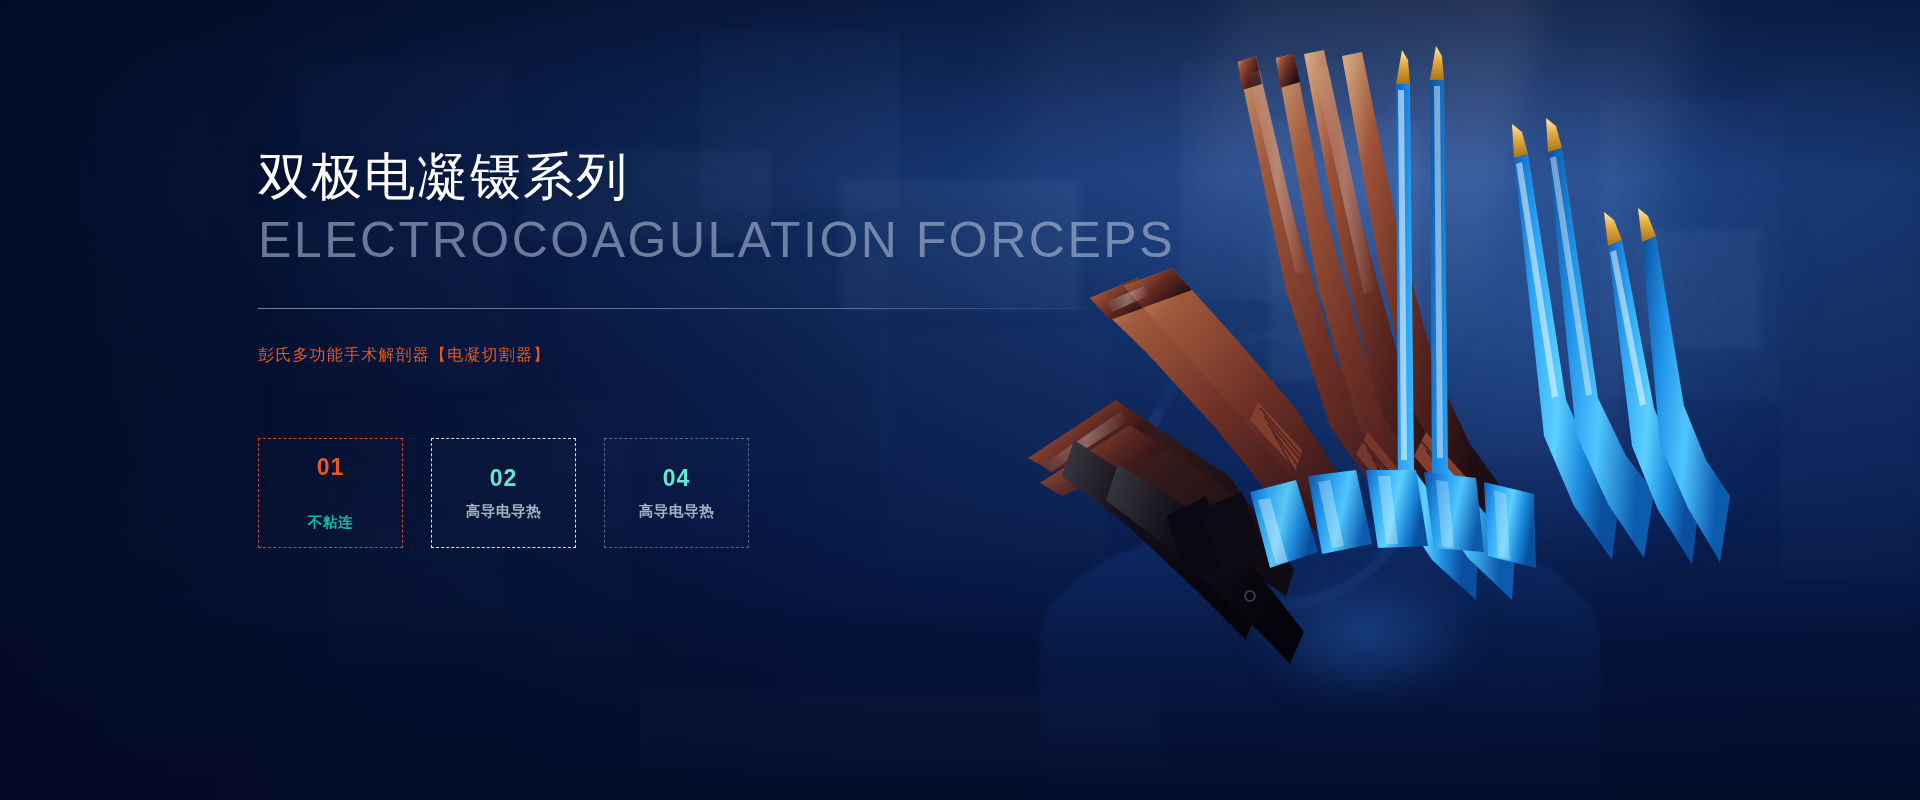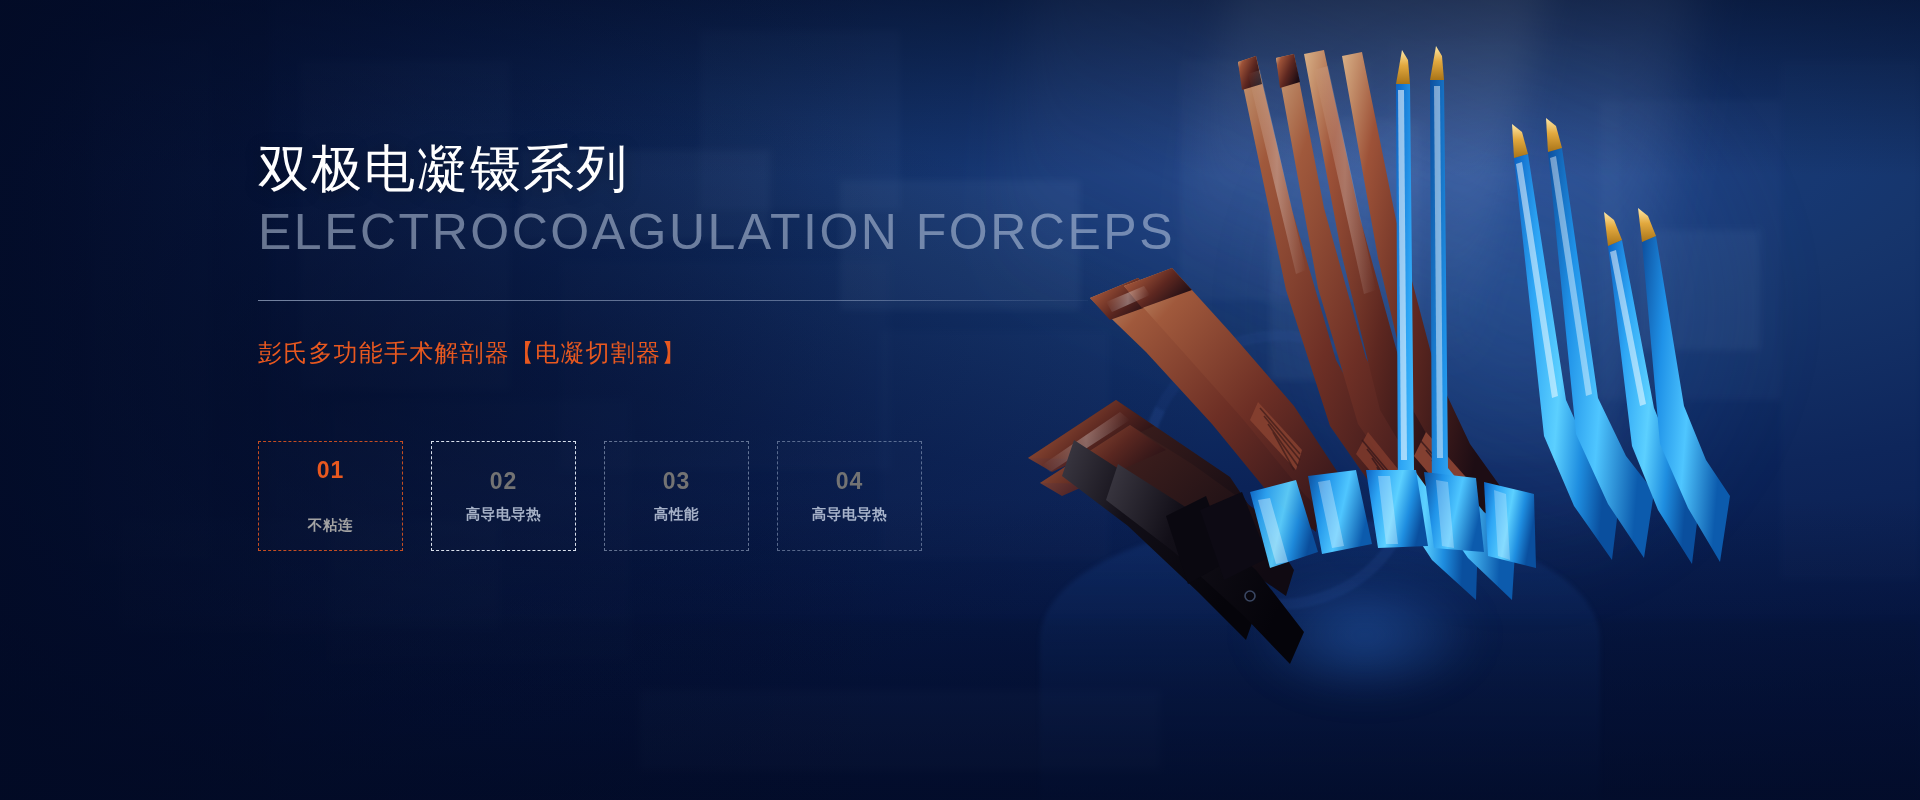--- a/index.html
+++ b/index.html
@@ -57,50 +57,50 @@
     transform:rotate(-18deg); filter:blur(1.2px);
   }
   .bg-plate {
     position:absolute; left:1040px; top:520px; width:560px; height:300px;
     background:linear-gradient(180deg, rgba(30,78,160,.30), rgba(12,38,96,.10));
     border-top-left-radius:260px 120px; border-top-right-radius:260px 120px;
     filter:blur(2px);
   }
 
   
-  .content { position:absolute; left:258px; top:140px; width:860px; }
+  .content { position:absolute; left:258px; top:148px; width:860px; }
 
   .title-cn {
     font-size:51px; line-height:1.12; color:#ffffff; letter-spacing:2px;
     font-weight:400; text-shadow:0 2px 16px rgba(0,0,0,.35);
   }
   .title-en {
     margin-top:8px; font-size:50px; line-height:1.1; letter-spacing:2.5px;
     color:rgba(198,210,232,.52); font-weight:300; white-space:nowrap;
   }
   .divider {
     margin-top:40px; width:830px; height:1px;
     background:linear-gradient(90deg, rgba(182,198,226,.62) 0%, rgba(182,198,226,.42) 72%, rgba(182,198,226,.05) 100%);
   }
   .tagline {
-    margin-top:36px; font-size:24px; letter-spacing:1.2px; color:#e8581f; font-weight:400;
+    margin-top:36px; font-size:16px; letter-spacing:1.2px; color:#e8581f; font-weight:400;
   }
 
   
   .features { margin-top:72px; display:flex; gap:28px; }
   .feat {
     width:145px; height:110px; border:1px dashed rgba(205,216,236,.62);
     display:flex; flex-direction:column; align-items:center; justify-content:center; gap:14px;
     background:rgba(255,255,255,.012);
   }
-  .feat .num { font-size:23px; font-weight:700; color:#737373; letter-spacing:1px; line-height:1; }
+  .feat .num { font-size:23px; font-weight:700; color:#5eead4; letter-spacing:1px; line-height:1; }
   .feat .lbl { font-size:14.5px; color:rgba(206,216,234,.80); letter-spacing:.6px; line-height:1;font-weight:bold; }
   .feat.active { border-color:rgba(232,88,31,.85);gap:36px; }
   .feat.active .num { color:#e8581f; }
-  .feat.active .lbl { color:#a3a3a3; font-weight:700; }
+  .feat.active .lbl { color:#14b8a6; font-weight:700; }
   .feat.b02 { border-color:rgba(235,242,252,.92); }
   .feat.b03 { border-color:rgba(175,190,215,.55); }
   .feat.b04 { border-color:rgba(165,182,210,.50); }
 
   
   .art { position:absolute; left:1080px; top:40px; width:600px; height:660px; }
   .fx { position:absolute; left:0; top:0; width:600px; height:660px; overflow:visible; }
 
   .base-glow {
     position:absolute; left:120px; top:520px; width:330px; height:150px;
@@ -318,24 +318,20 @@
       <div class="feat active">
         <div class="num">01</div>
         <div class="lbl">不粘连</div>
       </div>
 
       <div class="feat b02">
         <div class="num">02</div>
         <div class="lbl">高导电导热</div>
       </div>
 
-      <div class="feat b03">
-        <div class="num">03</div>
-        <div class="lbl">高性能</div>
-      </div>
 
       <div class="feat b04">
         <div class="num">04</div>
         <div class="lbl">高导电导热</div>
       </div>
 
     </div>
   </div>
 
 </div>

